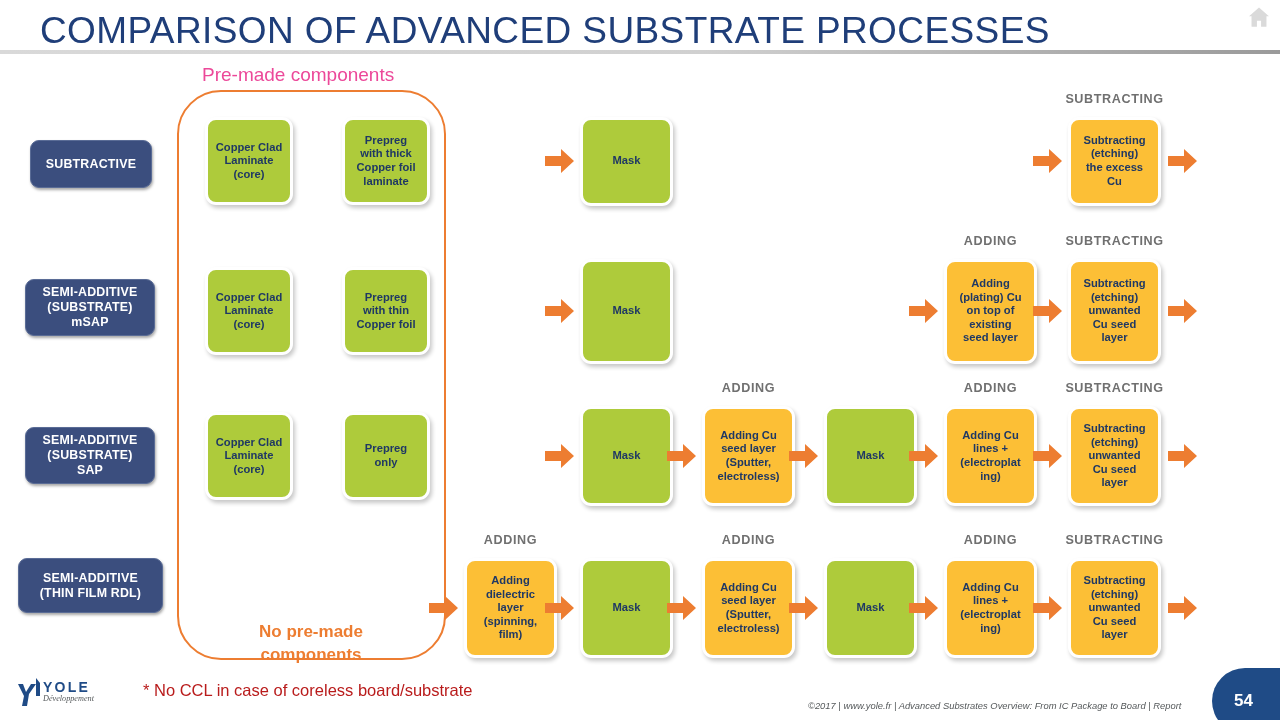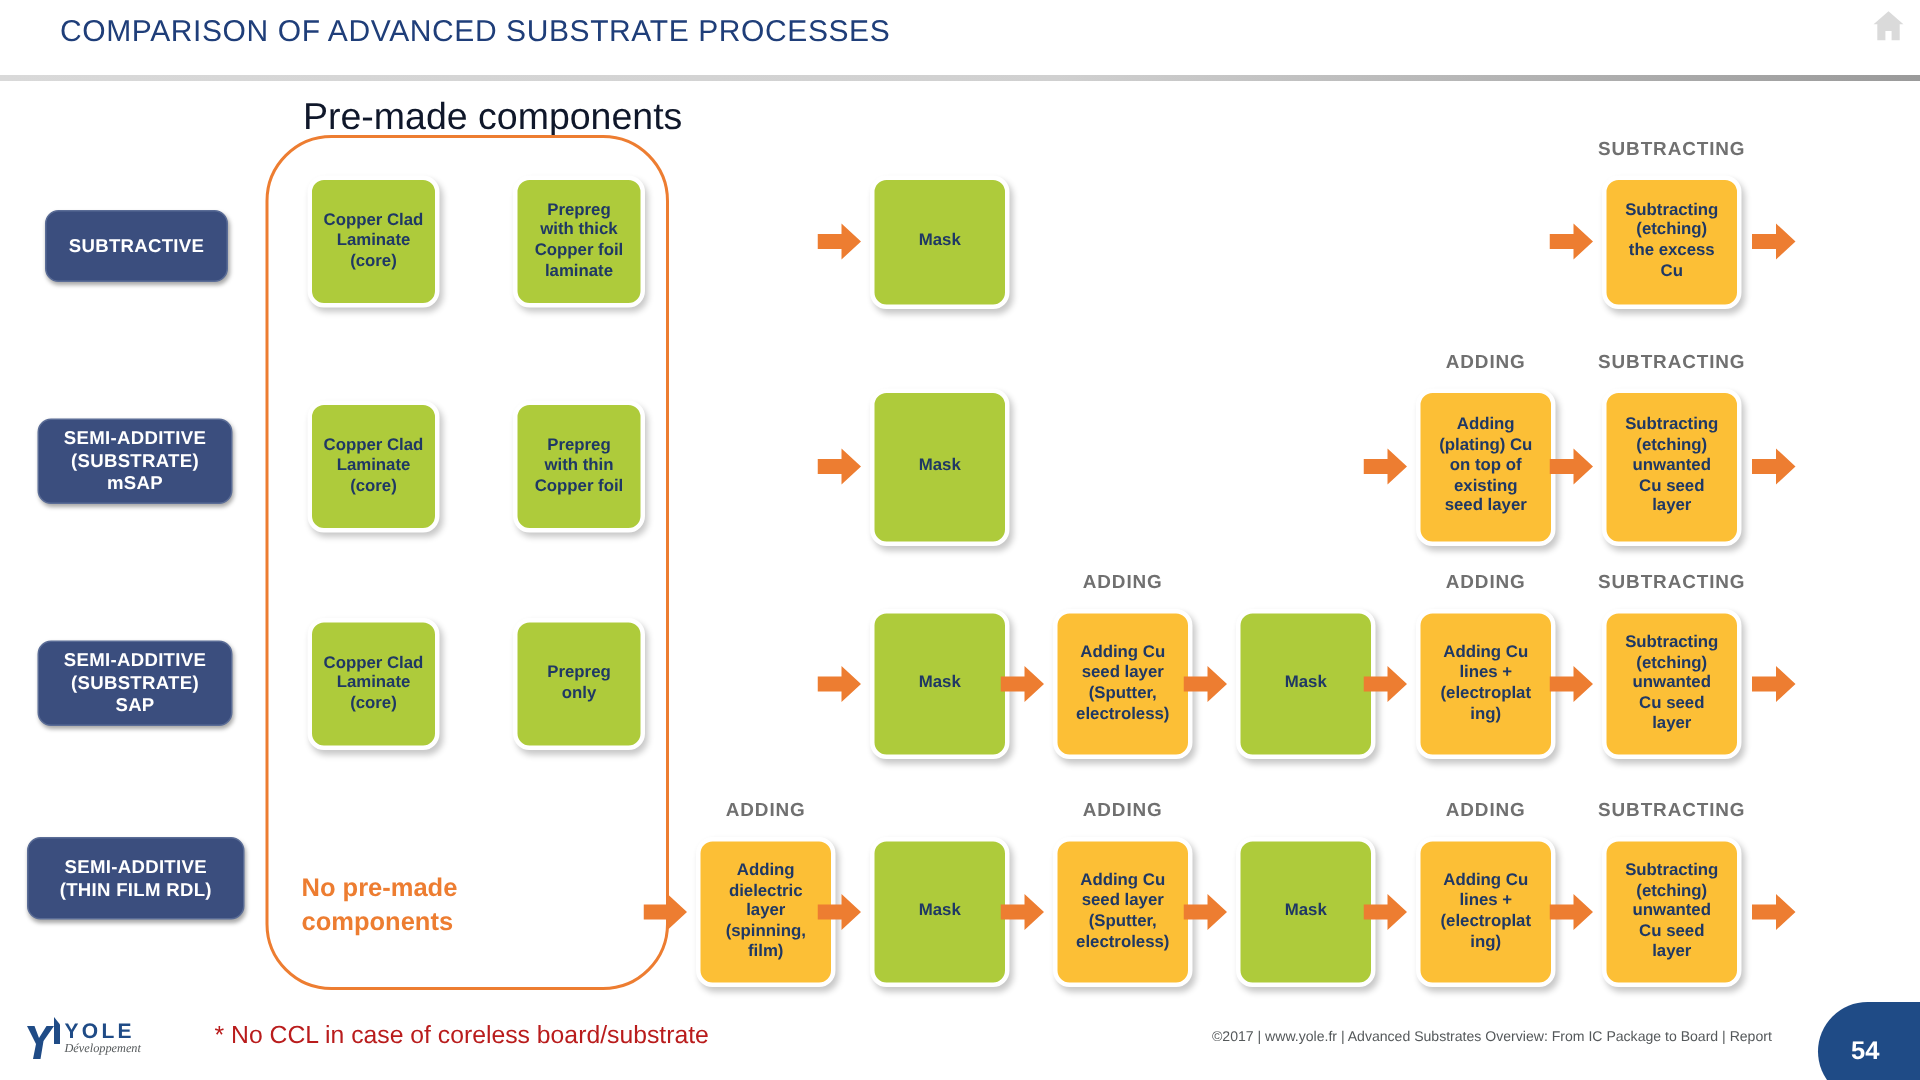--- a/index.html
+++ b/index.html
@@ -8,21 +8,21 @@
     background:#ffffff;
     font-family:"Liberation Sans", sans-serif;
     overflow:hidden;
     position:relative;
   }
   #stage{position:absolute;left:0;top:0;width:1280px;height:720px;}
 
   
   .title{
     position:absolute;left:40px;top:10px;
-    font-size:20px;letter-spacing:.4px;
+    font-size:37px;letter-spacing:.4px;
     color:#1F3E79;font-weight:400;
     white-space:nowrap;
   }
   .title-rule{
     position:absolute;left:0;top:50px;width:1280px;height:4px;
     background:linear-gradient(to right,#d9d9d9 0%,#d0d0d0 55%,#9a9a9a 100%);
   }
   .home-icon{position:absolute;right:8px;top:4px;width:26px;height:26px;opacity:.85;}
 
   
@@ -43,29 +43,30 @@
 
   
   .premade-frame{
     position:absolute;
     border:2.5px solid #ED7D31;
     border-radius:44px;
     box-sizing:border-box;
   }
   .premade-title{
     position:absolute;
-    color:#0f172a;font-size:25px;
+    color:#ec4899;font-size:19px;
     white-space:nowrap;
   }
   .no-premade{
     position:absolute;
     color:#ED7D31;
     font-weight:bold;font-size:17px;line-height:23px;
-    text-align:left;
+    text-align:center;
     width:220px;
+    margin-top:40px;
   }
 
   
   .box{
     position:absolute;
     border-radius:11px;
     box-sizing:border-box;
     display:flex;align-items:center;justify-content:center;
     text-align:center;
     color:#1F3864;
@@ -93,22 +94,22 @@
   .arrow{position:absolute;}
   .arrow svg{display:block;}
 
   
   .logo{position:absolute;left:14px;top:672px;width:98px;height:36px;}
   .footnote{
     position:absolute;left:143px;top:681px;
     color:#b91c1c;font-size:16.5px;white-space:nowrap;
   }
   .copyright{
-    position:absolute;left:808px;top:685px;
-    color:#54585A;font-size:9.4px;white-space:nowrap;
+    position:absolute;left:808px;top:700px;
+    color:#54585A;font-size:9.4px;white-space:nowrap;font-style:italic;
   }
   .page-badge{
     position:absolute;left:1212px;top:668px;
     width:86px;height:66px;
     background:#1F4B86;
     border-radius:34px 0 0 34px;
     color:#ffffff;
     font-size:17px;font-weight:bold;
     display:flex;align-items:center;
     padding-left:22px;box-sizing:border-box;

